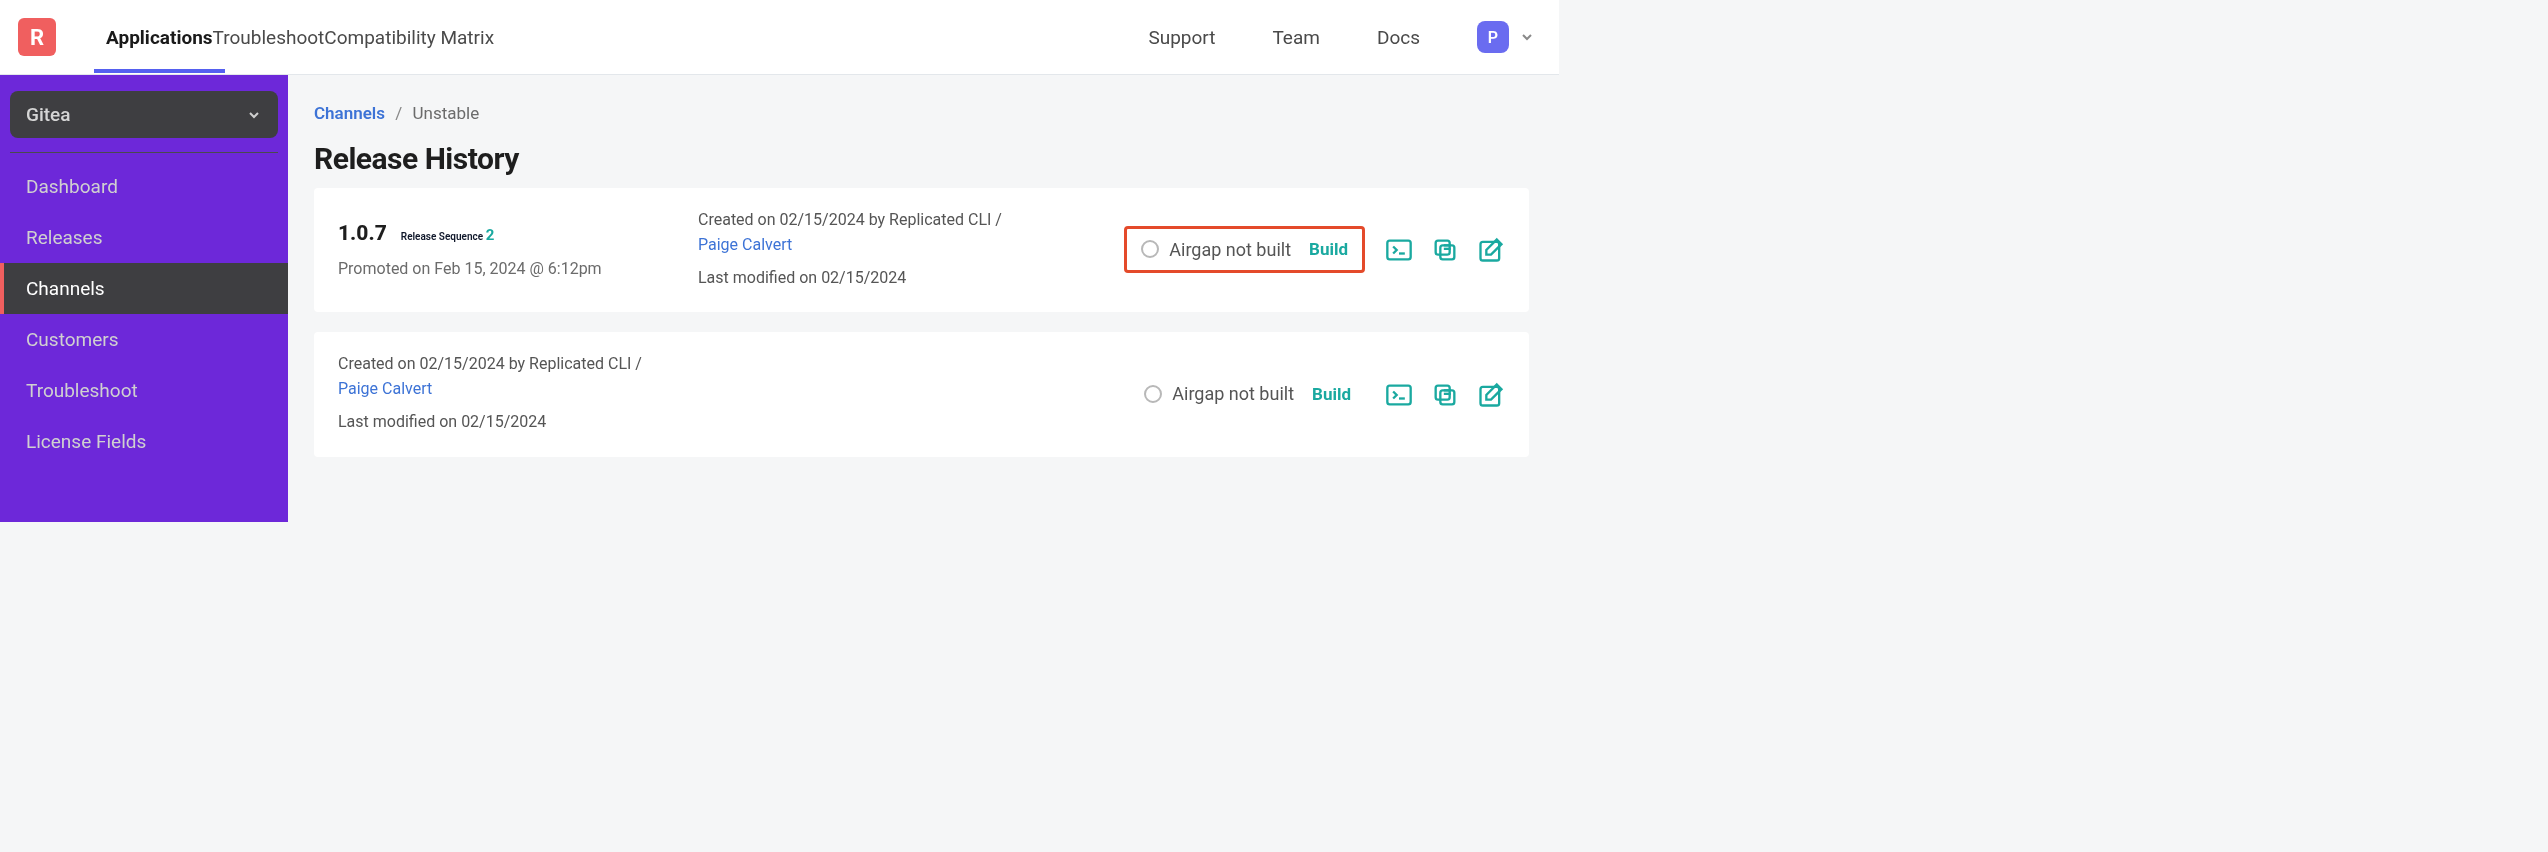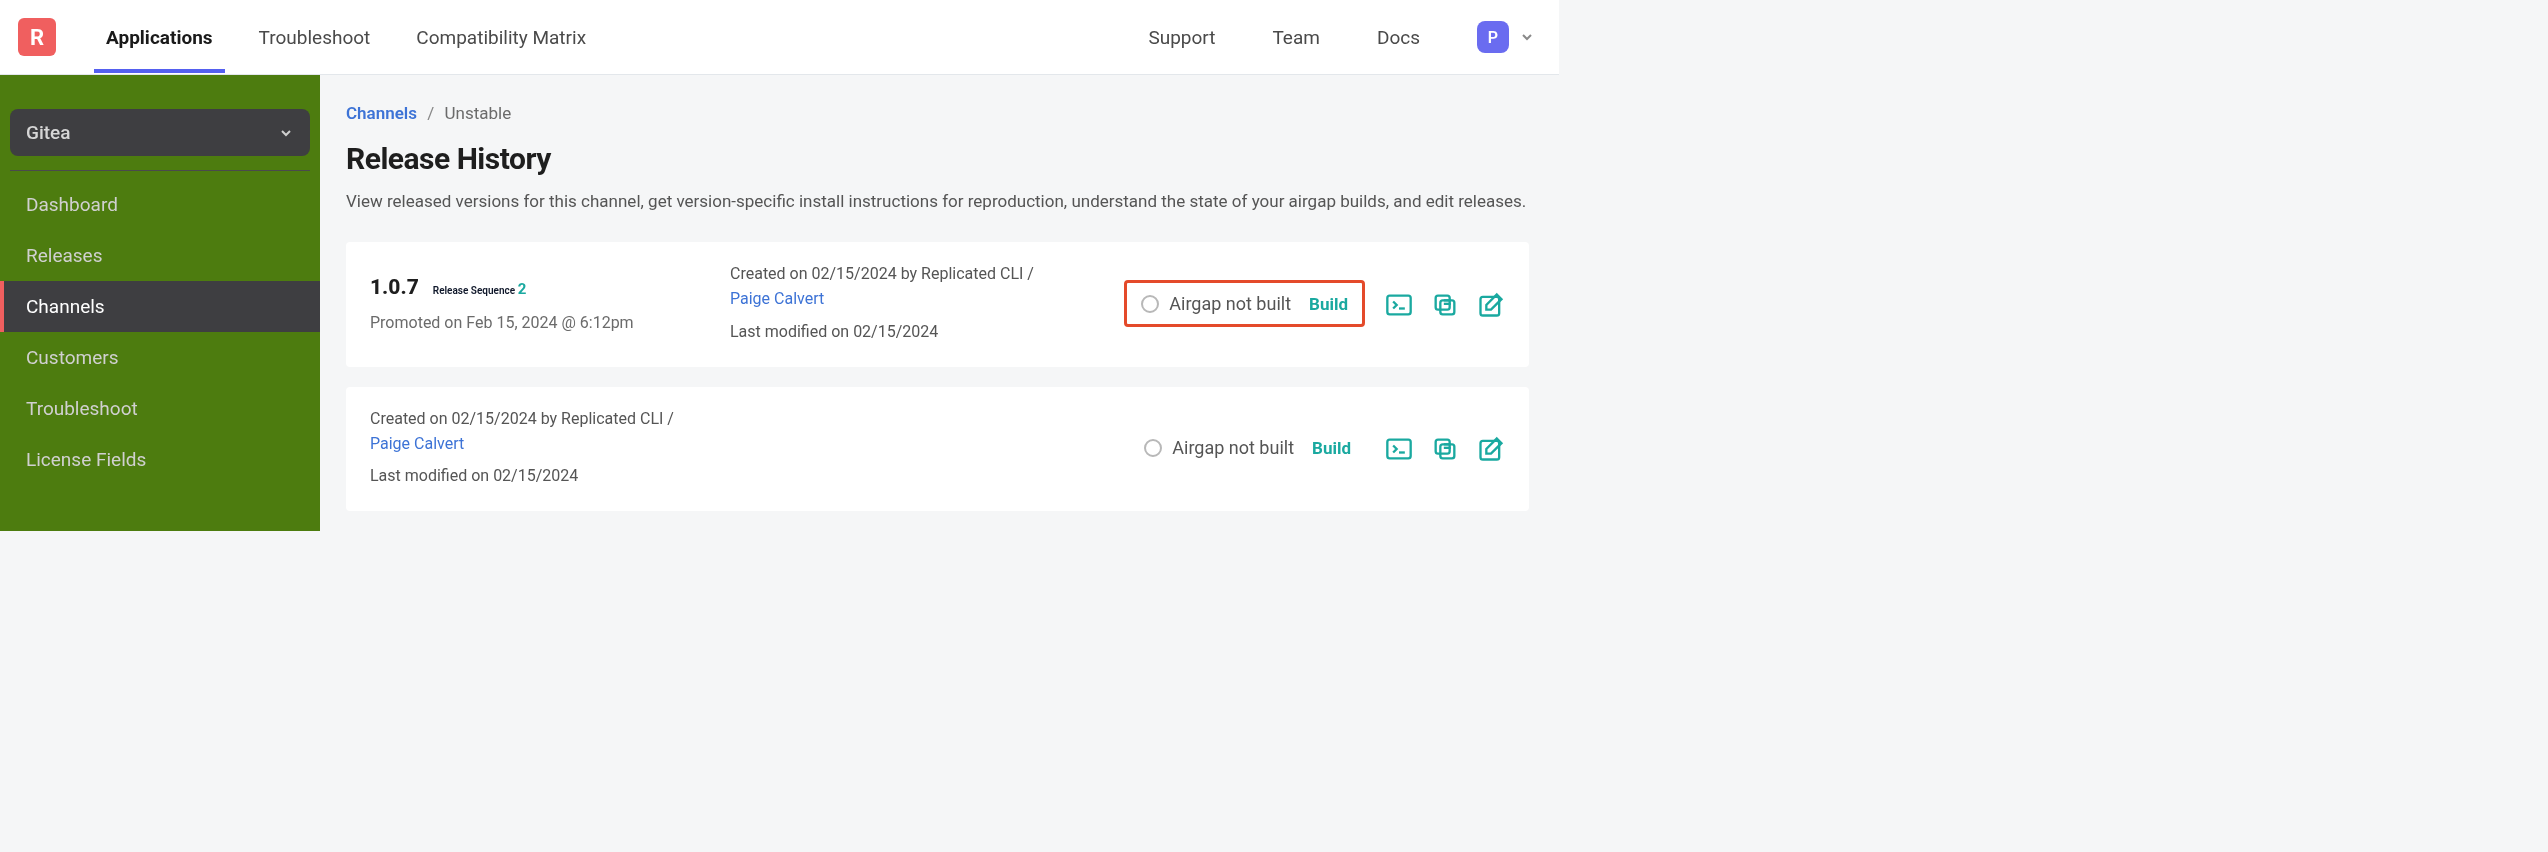--- a/index.html
+++ b/index.html
@@ -22,45 +22,45 @@
   }
   .logo {
     width: 38px; height: 38px;
     background: #f05f5f;
     border-radius: 6px;
     color: #fff;
     display: flex; align-items: center; justify-content: center;
     font-weight: 700; font-size: 22px;
     margin-right: 50px;
   }
-  .topnav { display: flex; gap: 46px; flex: 1; }
+  .topnav { display: flex; flex: 1; }
   .topnav-item { font-size: 19px; color: #4a4a4a; cursor: pointer; position: relative; padding: 24px 0; }
   .topnav-item.active { font-weight: 700; color: #1a1a1a; }
   .topnav-item.active::after {
     content: ""; position: absolute; left: -12px; right: -12px; bottom: 0;
     height: 4px; background: #5560f0;
   }
   .topright { display: flex; align-items: center; gap: 57px; }
   .topright-item { font-size: 19px; color: #4a4a4a; cursor: pointer; }
   .avatar-wrap { display: flex; align-items: center; gap: 10px; cursor: pointer; }
   .avatar {
     width: 32px; height: 32px; border-radius: 8px;
     background: #6a6cf0; color: #fff;
     display: flex; align-items: center; justify-content: center;
     font-weight: 600; font-size: 16px;
   }
   .chev { width: 16px; height: 16px; color: #8a8a8a; }
 
   
   .wrap { display: flex; min-height: 447px; }
   .sidebar {
-    width: 320px;
-    background: #4d7c0f;
+    width: 288px;
+    background: #6d28d9;
     color: #d6d6d6;
-    padding-top: 34px;
+    padding-top: 16px;
   }
   .app-select {
     margin: 0 10px 0 10px;
     background: #3e3e41;
     border-radius: 8px;
     padding: 12px 16px;
     display: flex; align-items: center; justify-content: space-between;
     cursor: pointer;
     font-size: 19px;
     font-weight: 500;
@@ -163,21 +163,20 @@
     <div class="side-item">License Fields</div>
   </div>
 
   <div class="main">
     <div class="crumbs">
       <a href="#">Channels</a>
       <span class="sep">/</span>
       <span class="cur">Unstable</span>
     </div>
     <h1 class="page-title">Release History</h1>
-    <p class="page-desc">View released versions for this channel, get version-specific install instructions for reproduction, understand the state of your airgap builds, and edit releases.</p>
 
     <div id="releases">
         <div class="release-card">
           <div class="rel-col1"><span class="rel-version">1.0.7</span><span class="rel-seq-label">Release Sequence </span><span class="rel-seq-num">2</span><div class="rel-promoted">Promoted on Feb 15, 2024 @ 6:12pm</div></div>
           <div class="rel-col2"><div>Created on 02/15/2024 by Replicated CLI / </div><a href="#">Paige Calvert</a><div style="margin-top:8px">Last modified on 02/15/2024</div></div>
           <div class="rel-col3">
             <div class="airgap-box hl">
               <span class="airgap-circle"></span>
               <span class="airgap-text">Airgap not built</span>
               <span class="airgap-build">Build</span>

